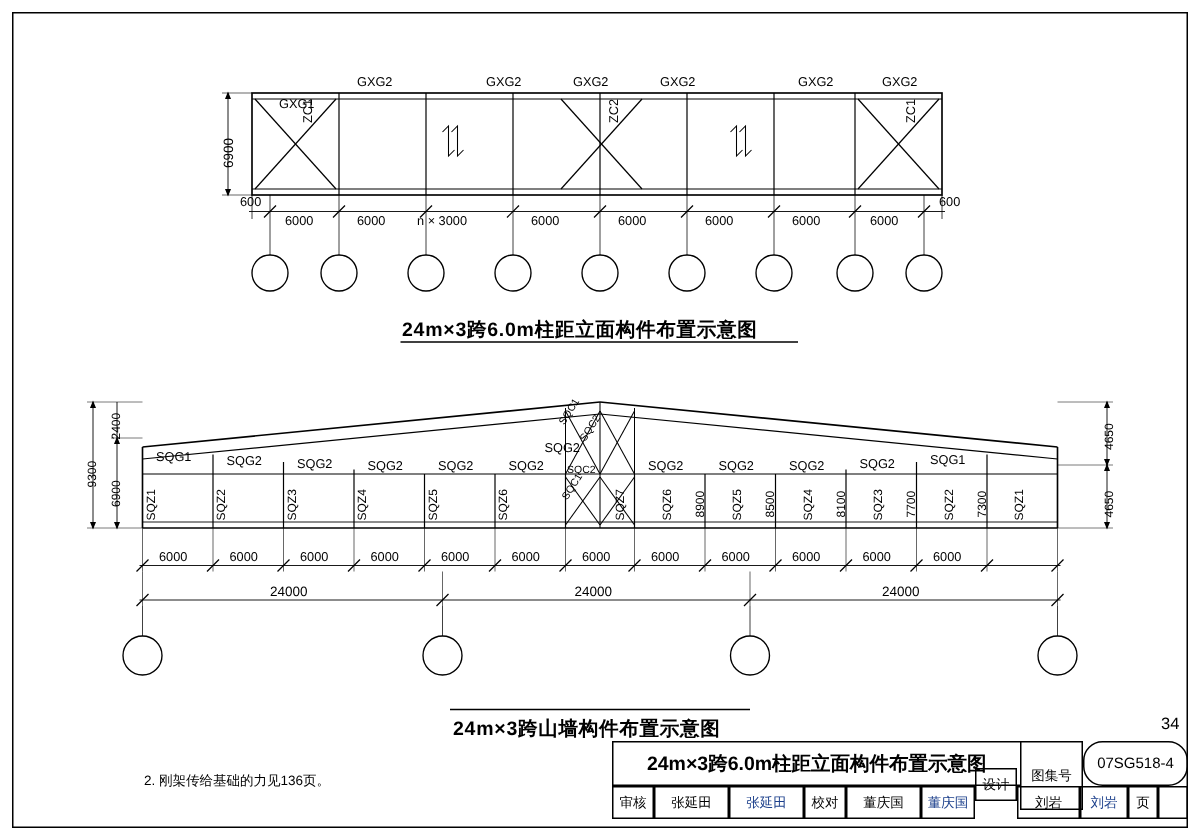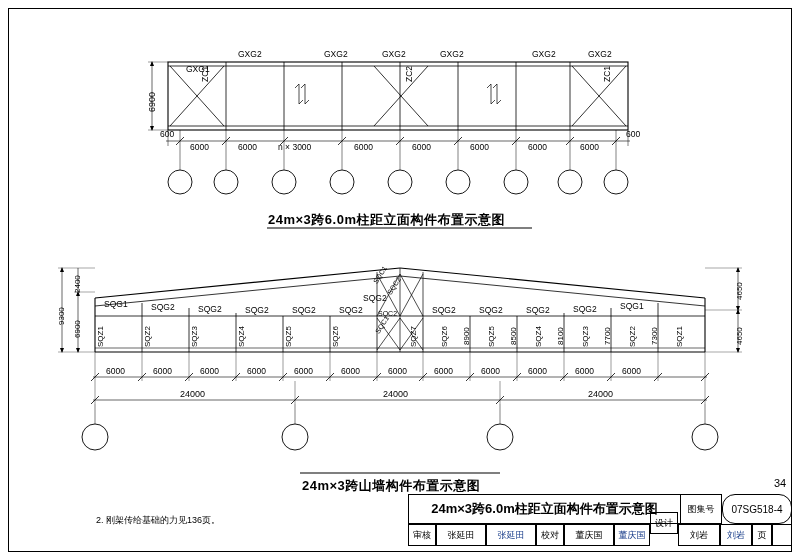--- a/index.html
+++ b/index.html
@@ -371,21 +371,21 @@
 
   <div class="lbl" style="left:180px; top:390px; font-size:9px;">24000</div>
   <div class="lbl" style="left:383px; top:390px; font-size:9px;">24000</div>
   <div class="lbl" style="left:588px; top:390px; font-size:9px;">24000</div>
 
   <div class="title" style="left:302px; top:456px;margin-top:21px;">24m×3跨山墙构件布置示意图</div>
 
   <div class="notes" style="left:76px; top:514px;">        2. 刚架传给基础的力见136页。</div>
 
   <div class="tb tb-big" style="left:408px; top:494px; width:272px; height:30px; border-right:none;">24m×3跨6.0m柱距立面构件布置示意图</div>
-  <div class="tb" style="left:680px; top:494px; width:42px; height:30px;">图集号</div>
+  <div class="tb" style="left:680px; top:494px; width:42px; height:46px;">图集号</div>
   <div class="tb tb-mid" style="left:722px; top:494px; width:70px; height:30px;">07SG518-4</div>
 
   <div class="tb" style="left:408px; top:524px; width:28px; height:22px;">审核</div>
   <div class="tb" style="left:436px; top:524px; width:50px; height:22px;">张延田</div>
   <div class="tb" style="left:486px; top:524px; width:50px; height:22px; color:#1b3f8b; font-family:'Liberation Serif', serif;">张延田</div>
   <div class="tb" style="left:536px; top:524px; width:28px; height:22px;">校对</div>
   <div class="tb" style="left:564px; top:524px; width:50px; height:22px;">董庆国</div>
   <div class="tb" style="left:614px; top:524px; width:36px; height:22px; color:#1b3f8b; font-family:'Liberation Serif', serif;">董庆国</div>
   <div class="tb" style="left:650px; top:512px; width:28px; height:22px;">设计</div>
   <div class="tb" style="left:678px; top:524px; width:42px; height:22px;">刘岩</div>

